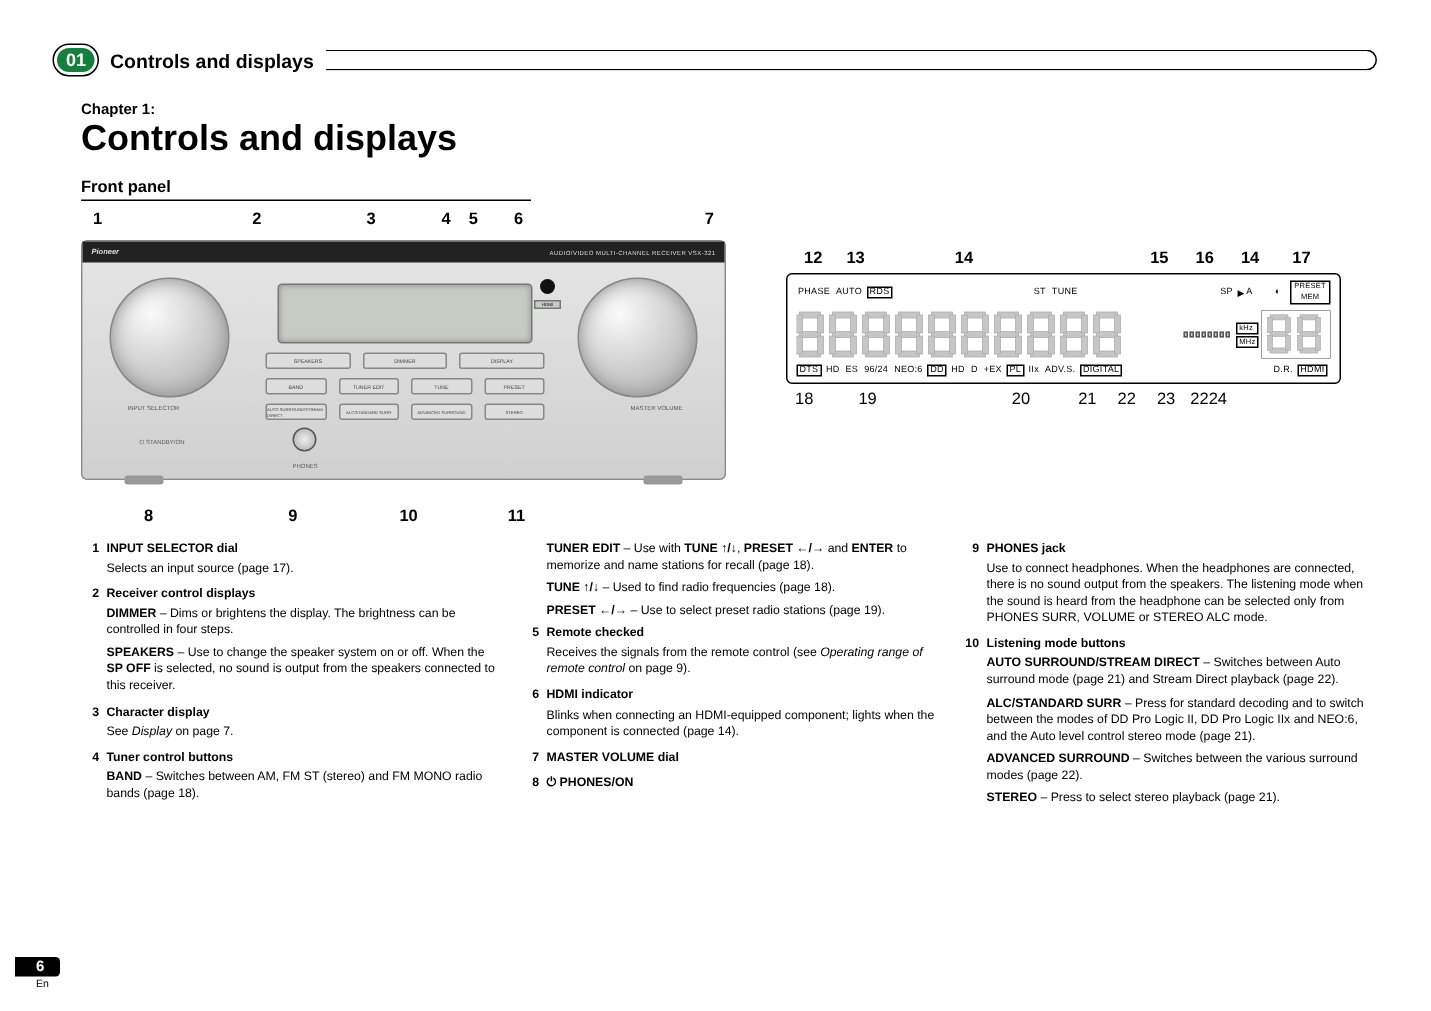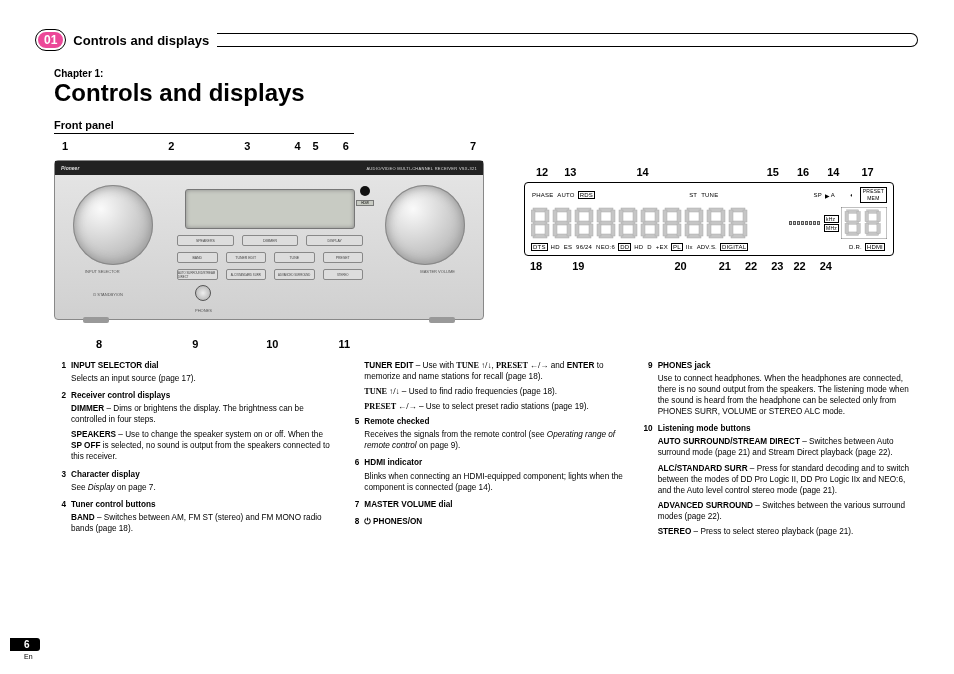--- a/index.html
+++ b/index.html
@@ -1,18 +1,18 @@
 <!DOCTYPE html>
 <html><head>
 <meta charset="utf-8">
 <style>
   * { box-sizing: border-box; margin: 0; padding: 0; }
   body { font-family: Arial, Helvetica, sans-serif; font-size: 9px; color: #000; background: #fff; width: 954px; height: 674px; position: relative; padding: 30px 36px 0 36px; }
   .section-header { display: flex; align-items: center; margin-bottom: 18px; }
-  .section-num { background: #ec4899; color: #fff; font-weight: bold; font-size: 12px; padding: 0 6px; border-radius: 10px; border: 2px solid #fff; outline: 1px solid #000; margin-right: 8px; line-height: 16px; }
+  .section-num { background: #15803d; color: #fff; font-weight: bold; font-size: 12px; padding: 0 6px; border-radius: 10px; border: 2px solid #fff; outline: 1px solid #000; margin-right: 8px; line-height: 16px; }
   .section-title { font-weight: bold; font-size: 13px; flex: 0 0 auto; margin-right: 8px; }
   .section-line { flex: 1; height: 14px; border: 1.5px solid #000; border-left: none; border-radius: 0 10px 10px 0; }
   .chap-label { font-weight: bold; font-size: 10px; margin-left: 18px; }
   .chap-title { font-weight: bold; font-size: 24px; margin-left: 18px; margin-bottom: 12px; }
   .subhead { font-weight: bold; font-size: 11px; border-bottom: 1px solid #000; padding-bottom: 2px; margin: 0 0 6px 18px; width: 300px; }
   .diagram-area { display: flex; margin-left: 18px; gap: 40px; }
   .front-panel-box { position: relative; width: 430px; height: 210px; }
   .callouts-top { position: absolute; top: 0; left: 0; width: 430px; display: flex; justify-content: space-between; font-weight: bold; font-size: 11px; }
   .callouts-top span { flex: 0 0 auto; }
   .callouts-bot { position: absolute; bottom: 0; left: 0; width: 430px; display: flex; font-weight: bold; font-size: 11px; }
@@ -30,41 +30,41 @@
   .rc-sensor { position: absolute; right: 102px; top: 25px; width: 32px; height: 44px; display:flex; flex-direction:column; align-items:center; gap:4px; }
   .rc-sensor .dot{ width:10px; height:10px; background:#111; border-radius:50%; }
   .rc-sensor .hdmi{ width:18px; height:6px; background:#c8cbc3; border:1px solid #777; font-size:3px; display:flex;align-items:center;justify-content:center;}
   .rc-jack { position: absolute; left: 140px; bottom: 18px; width: 16px; height: 16px; border-radius:50%; border:1px solid #555; background: radial-gradient(#eee,#aaa); }
   .rc-feet { position:absolute; bottom:-4px; height:6px; width:26px; background:#999; border-radius:2px; }
   .rc-foot-l{ left:28px; } .rc-foot-r{ right:28px; }
   .tiny-txt{ position:absolute; font-size:4px; color:#555; }
 
   .disp-box { position: relative; width: 370px; margin-top: 26px; }
   .disp-callouts-top { display: flex; font-weight: bold; font-size: 11px; }
-  .disp-callouts-bot { display: flex; font-weight: bold; font-size: 11px; margin-top: 4px; }
+  .disp-callouts-bot { display: flex; font-weight: normal; font-size: 11px; margin-top: 4px; }
   .lcd { border: 1px solid #000; border-radius: 4px; height: 74px; margin: 4px 0; padding: 4px 6px; display: flex; flex-direction: column; justify-content: space-between; }
   .lcd-row { display:flex; align-items:center; font-size: 6px; letter-spacing: 0.2px; }
   .seg-area { display:flex; gap:2px; flex:1; }
   .indicator { display:inline-block; padding: 0 1px; margin-right:2px; }
   .boxed { border: 1px solid #000; padding: 0 1px; }
   .dots { display:inline-flex; gap:1px; margin:0 2px; }
   .dots i{ width:3px; height:4px; border:0.5px solid #555; background:#ccc; display:block; }
   .preset-box { border:1px solid #000; font-size:5px; padding:0 2px; text-align:center; line-height:7px; }
   .khzmhz { display:flex; flex-direction:column; gap:1px; margin:0 2px; }
   .khzmhz span{ border:1px solid #000; font-size:5px; padding:0 1px; }
 
   .columns { display: flex; gap: 16px; margin: 10px 0 0 18px; }
   .col { flex: 1; font-size: 8.2px; line-height: 1.35; }
   .item { margin-bottom: 6px; }
   .item-head { display:flex; gap: 5px; font-weight: bold; margin-bottom: 2px; }
   .item-num { width: 12px; text-align: right; }
   .item-body { margin-left: 17px; }
   .sub { margin-left: 17px; margin-bottom: 4px; }
   .sub .b { font-weight: bold; }
-  .sym { font-family: Liberation Serif, serif; }
+  .sym { font-family: Liberation Sans, sans-serif; }
   .it { font-style: italic; }
 
   .pagefoot { position: absolute; left: 10px; bottom: 14px; }
   .pagefoot .pn { background:#000; color:#fff; font-weight:bold; font-size:10px; padding: 1px 10px 1px 14px; border-radius: 0 3px 3px 0; }
   .pagefoot .en { font-size: 7px; margin-left: 14px; margin-top: 2px; }
 </style>
 </head>
 <body>
 
 <div class="section-header">
@@ -321,21 +321,21 @@
       </div>
     </div>
     <div class="disp-callouts-bot">
       <span style="margin-left:6px">18</span>
       <span style="margin-left:30px">19</span>
       <span style="margin-left:90px">20</span>
       <span style="margin-left:32px">21</span>
       <span style="margin-left:14px">22</span>
       <span style="margin-left:14px">23</span>
       <span style="margin-left:10px">22</span>
-      <span style="margin-left:14px">24</span>
+      <span style="">24</span>
     </div>
   </div>
 </div>
 
 <div class="columns">
 
   <div class="col">
     <div class="item">
       <div class="item-head">
           <span class="item-num">1</span>

